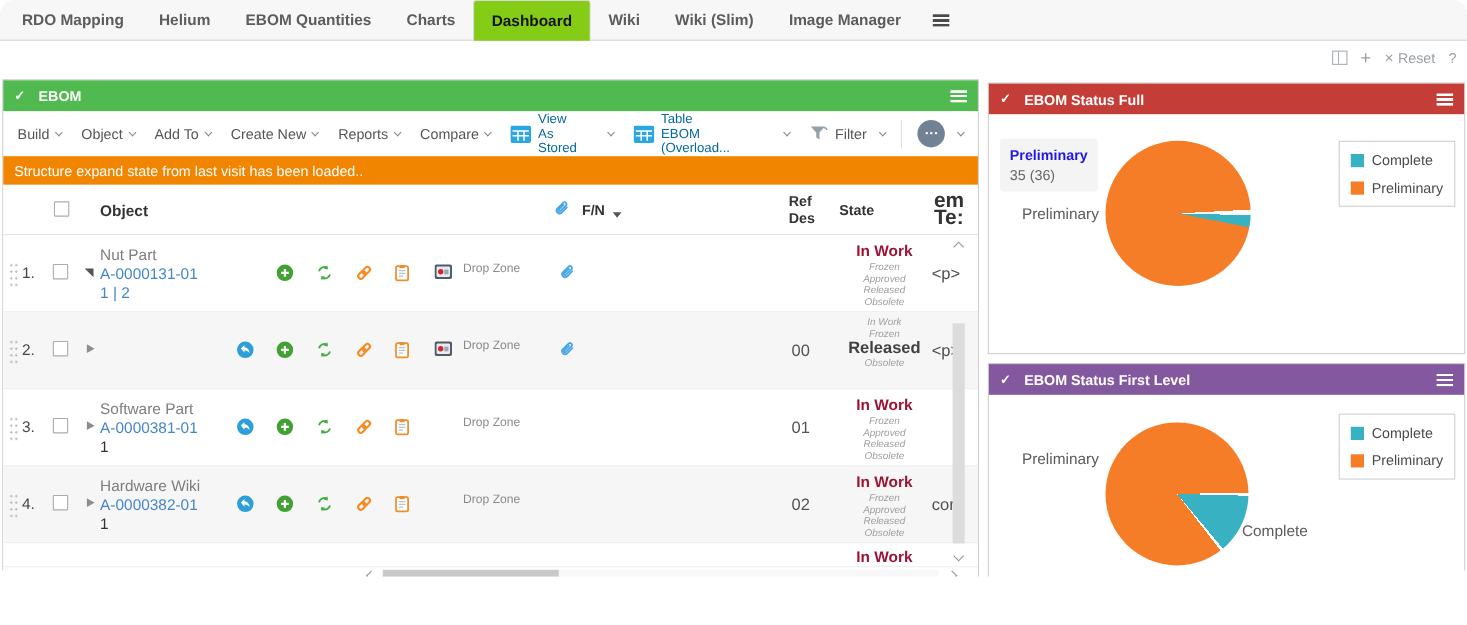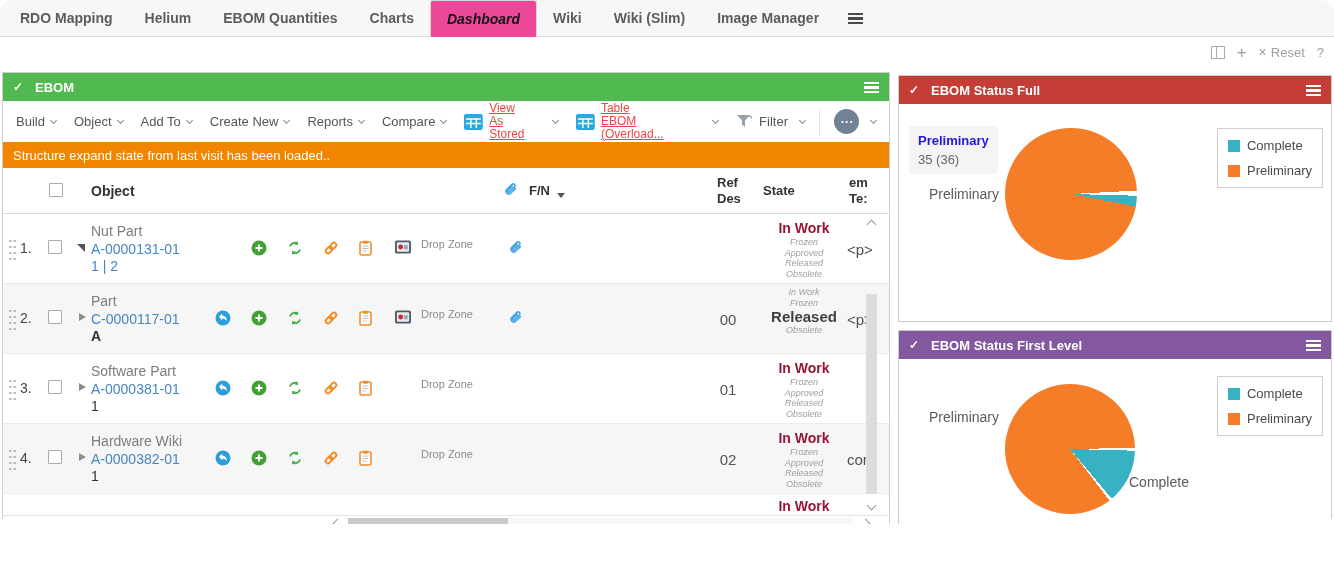--- a/index.html
+++ b/index.html
@@ -3,21 +3,21 @@
 <meta charset="utf-8">
 <style>
   *{margin:0;padding:0;box-sizing:border-box;}
   html,body{width:1334px;height:568px;}
   body{font-family:"Liberation Sans",sans-serif;background:#fff;overflow:hidden;}
   .screen{position:relative;width:1334px;height:524px;background:#fff;overflow:hidden;border-radius:13px;}
 
   
   .tabbar{position:absolute;left:0;top:0;right:0;height:37px;background:#f7f7f7;border-bottom:1px solid #d8d8d8;display:flex;align-items:stretch;padding-left:4px;}
   .tab{display:flex;align-items:center;padding:0 16px;font-size:14px;font-weight:700;color:#5c5c5c;cursor:pointer;white-space:nowrap;}
-  .tab.active{background:#ec4899;border:1px solid #d8d8d8;border-bottom:none;border-radius:3px 3px 0 0;color:#141414;height:37px;font-style:italic;}
+  .tab.active{background:#84cc16;border:1px solid #d8d8d8;border-bottom:none;border-radius:3px 3px 0 0;color:#141414;height:37px;}
   .tab-menu{display:flex;align-items:center;padding:0 13px;}
   .dbars{width:15px;height:11px;background:linear-gradient(#4a4a4a 0 2.2px,transparent 2.2px 4.4px,#4a4a4a 4.4px 6.6px,transparent 6.6px 8.8px,#4a4a4a 8.8px 11px);}
 
   
   .wsicons{position:absolute;top:44px;right:10px;display:flex;align-items:center;gap:12px;color:#9aa0a6;font-size:13px;}
   .colicon{width:14px;height:13px;border:1px solid #a7adb3;background:linear-gradient(90deg,transparent 0 4px,#a7adb3 4px 5px,transparent 5px);}
   .wsplus{font-size:17px;line-height:13px;color:#9aa0a6;}
   .wsx{font-size:14px;color:#9aa0a6;}
 
   
@@ -25,36 +25,36 @@
   .phead{height:28px;flex:0 0 28px;display:flex;align-items:center;gap:12px;padding:0 10px;color:#fff;font-size:13px;font-weight:700;}
   .phead.green{background:#50b950;}
   .ptitle{flex:1;}
   .pcheck{font-size:12px;font-weight:700;}
   .wbars{width:15px;height:11px;background:linear-gradient(#fff 0 2.2px,transparent 2.2px 4.4px,#fff 4.4px 6.6px,transparent 6.6px 8.8px,#fff 8.8px 11px);}
 
   .cmdbar{height:41px;flex:0 0 41px;display:flex;align-items:center;padding:0 4px;font-size:13px;color:#555;}
   .cmd{display:flex;align-items:center;padding:0 9px;cursor:pointer;white-space:nowrap;}
   .chev{display:inline-block;width:5px;height:5px;border-right:1.4px solid #888;border-bottom:1.4px solid #888;transform:rotate(45deg);margin:-3px 0 0 6px;}
   .tool{display:flex;align-items:center;gap:6px;padding:0 9px;cursor:pointer;}
-  .t2{display:flex;flex-direction:column;font-size:12px;line-height:13px;color:#ef4444;text-align:left;text-decoration:underline;}
+  .t2{display:flex;flex-direction:column;font-size:12px;line-height:13px;color:#0369a1;text-align:left;}
   .sep{width:1px;height:26px;background:#e2e2e2;margin:0 5px;}
   .more{width:25px;height:25px;border-radius:50%;background:#708294;color:#fff;font-size:8px;letter-spacing:1.5px;display:flex;align-items:center;justify-content:center;padding-left:2px;}
 
   .notice{height:26px;flex:0 0 26px;background:#f18500;color:#fff;font-size:13px;display:flex;align-items:center;padding:0 10px;}
 
   .ghead{height:46px;flex:0 0 46px;position:relative;border-bottom:1px solid #d8d8d8;color:#333;font-weight:700;background:#fff;}
   .cb{display:inline-block;width:14px;height:14px;border:1px solid #ababab;background:#fff;border-radius:1px;}
   .h-check{position:absolute;left:46px;top:15px;}
   .h-object{position:absolute;left:88px;top:15px;font-size:14px;}
   .h-clip{position:absolute;left:500px;top:14px;}
   .h-fn{position:absolute;left:526px;top:15px;font-size:13px;display:flex;align-items:flex-end;gap:7px;}
   .sortarrow{width:0;height:0;border-left:4px solid transparent;border-right:4px solid transparent;border-top:5px solid #555;}
   .h-refdes{position:absolute;left:714px;top:7px;font-size:13px;line-height:16px;}
   .h-state{position:absolute;left:760px;top:15px;font-size:13px;}
-  .h-extra{position:absolute;left:846px;top:7px;font-size:13px;line-height:16px;}
+  .h-extra{position:absolute;left:846px;top:7px;font-size:19px;line-height:16px;}
 
   .gbody{position:relative;flex:0 0 302px;overflow:hidden;background:#fff;}
   .grow{position:relative;height:70px;border-bottom:1px solid #ececec;background:#fff;}
   .grow.alt{background:#f6f6f6;}
   .grow.partial{height:22px;border-bottom:1px solid #e4e4e4;overflow:hidden;background:#fff;}
   .drag{position:absolute;left:5px;top:24px;width:9px;height:24px;background:radial-gradient(circle,#bdbdbd 1.1px,transparent 1.2px);background-size:4.5px 6px;}
   .rnum{position:absolute;left:17px;top:26px;font-size:14px;color:#444;}
   .rcheck{position:absolute;left:45px;top:26px;}
   .arrow-exp{position:absolute;left:74px;top:30px;width:0;height:0;border-top:8px solid #555;border-left:8px solid transparent;}
   .arrow-col{position:absolute;left:76px;top:29px;width:0;height:0;border-left:7px solid #8d8d8d;border-top:4.5px solid transparent;border-bottom:4.5px solid transparent;}
@@ -309,25 +309,20 @@
           <div class="sitem">Obsolete</div>
         </div>
         <span class="rextra">&lt;p&gt;</span>
       </div>
 
       <div class="grow alt">
         <span class="drag"></span>
         <span class="rnum">2.</span>
         <span class="rcheck"><span class="cb"></span></span>
         <span class="arrow-col"></span>
-        <div class="rname">
-          <div class="tname">Part</div>
-          <div><a class="tid">C-0000117-01</a></div>
-          <div><span class="tsub-bold">A</span></div>
-        </div>
         <div class="ricons">
           <span class="icon16">
               <svg width="16" height="16" viewBox="0 0 16 16">
                 <circle cx="8" cy="8" r="7.5" fill="#2d9fd8"></circle>
                 <path d="M4 6.8 7.2 3.6v2c2.8.2 4.6 2.2 4.8 5.6-1.2-1.8-2.6-2.6-4.8-2.6v2z" fill="#fff"></path>
               </svg>
             </span>
           <span class="icon16">
               <svg width="16" height="16" viewBox="0 0 16 16">
                 <circle cx="8" cy="8" r="7.5" fill="#41a233"></circle>

